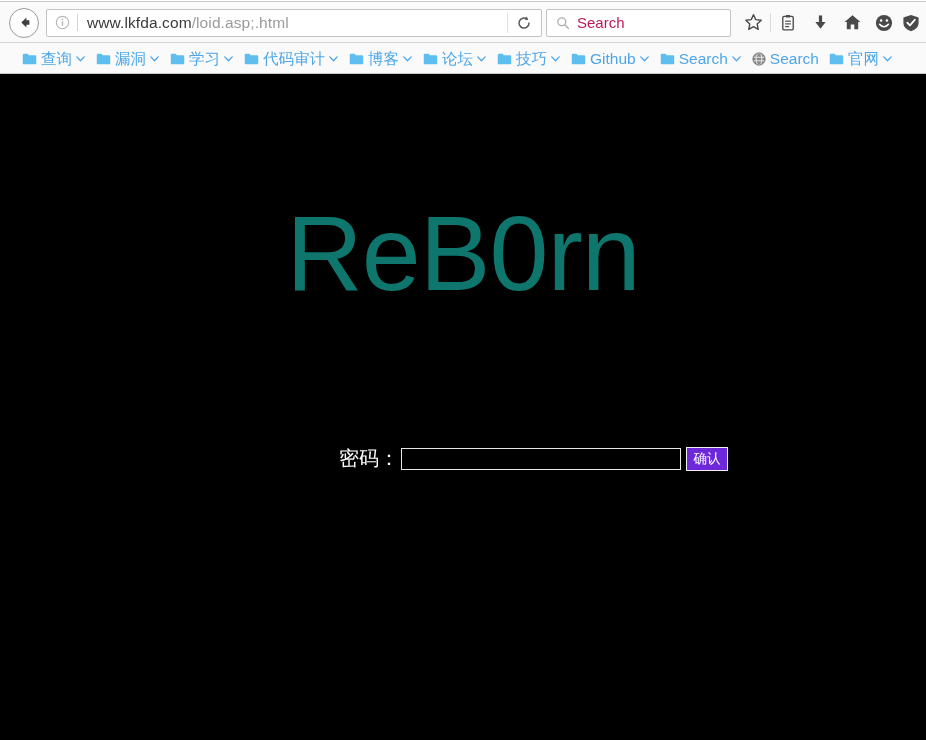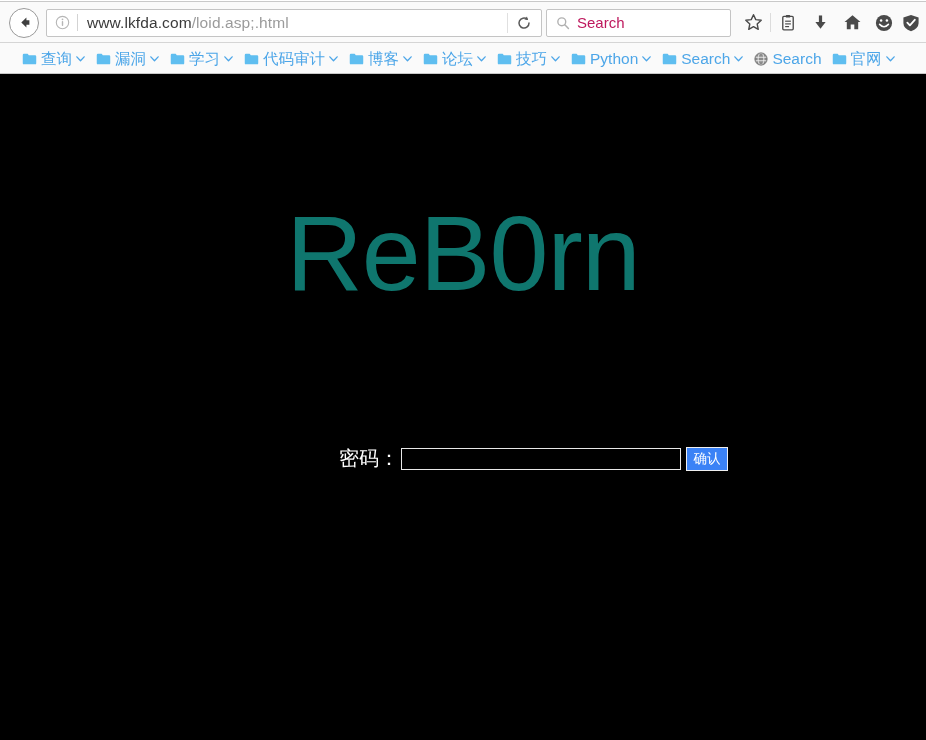--- a/index.html
+++ b/index.html
@@ -249,21 +249,21 @@
     font-size: 13px;
     padding: 0 3px;
     box-sizing: content-box;
     outline: none;
     font-family: "Liberation Sans", sans-serif;
   }
   .pw-submit {
     margin-left: 5px;
     height: 24px;
     min-width: 42px;
-    background: #3b82f6;
+    background: #6d28d9;
     border: 1.5px solid #f0f0f0;
     color: #ffffff;
     font-size: 13.5px;
     font-family: "DejaVu Sans", "Liberation Sans", sans-serif;
     padding: 0 6px;
     cursor: pointer;
     line-height: 1;
   }
 </style>
 </head>
@@ -426,21 +426,21 @@
       <span class="bm-label">技巧</span>
       <svg class="bm-chev" width="11" height="11" viewBox="0 0 12 12">
         <path d="M2.0 4.2 L6 8.4 L10 4.2" fill="none" stroke="#4da6e8" stroke-width="1.45" stroke-linecap="round" stroke-linejoin="round"></path>
       </svg>
     </div>
 
     <div class="bm-item">
       <svg class="bm-folder" viewBox="0 0 16 13">
         <path d="M0.7 2.2 A1.3 1.3 0 0 1 2.0 0.9 L6.0 0.9 L7.3 2.4 L14.0 2.4 A1.3 1.3 0 0 1 15.3 3.7 L15.3 11.0 A1.3 1.3 0 0 1 14.0 12.3 L2.0 12.3 A1.3 1.3 0 0 1 0.7 11.0 Z" fill="#5fbef0"></path>
       </svg>
-      <span class="bm-label">Python</span>
+      <span class="bm-label">Github</span>
       <svg class="bm-chev" width="11" height="11" viewBox="0 0 12 12">
         <path d="M2.0 4.2 L6 8.4 L10 4.2" fill="none" stroke="#4da6e8" stroke-width="1.45" stroke-linecap="round" stroke-linejoin="round"></path>
       </svg>
     </div>
 
     <div class="bm-item">
       <svg class="bm-folder" viewBox="0 0 16 13">
         <path d="M0.7 2.2 A1.3 1.3 0 0 1 2.0 0.9 L6.0 0.9 L7.3 2.4 L14.0 2.4 A1.3 1.3 0 0 1 15.3 3.7 L15.3 11.0 A1.3 1.3 0 0 1 14.0 12.3 L2.0 12.3 A1.3 1.3 0 0 1 0.7 11.0 Z" fill="#5fbef0"></path>
       </svg>
       <span class="bm-label">Search</span>

